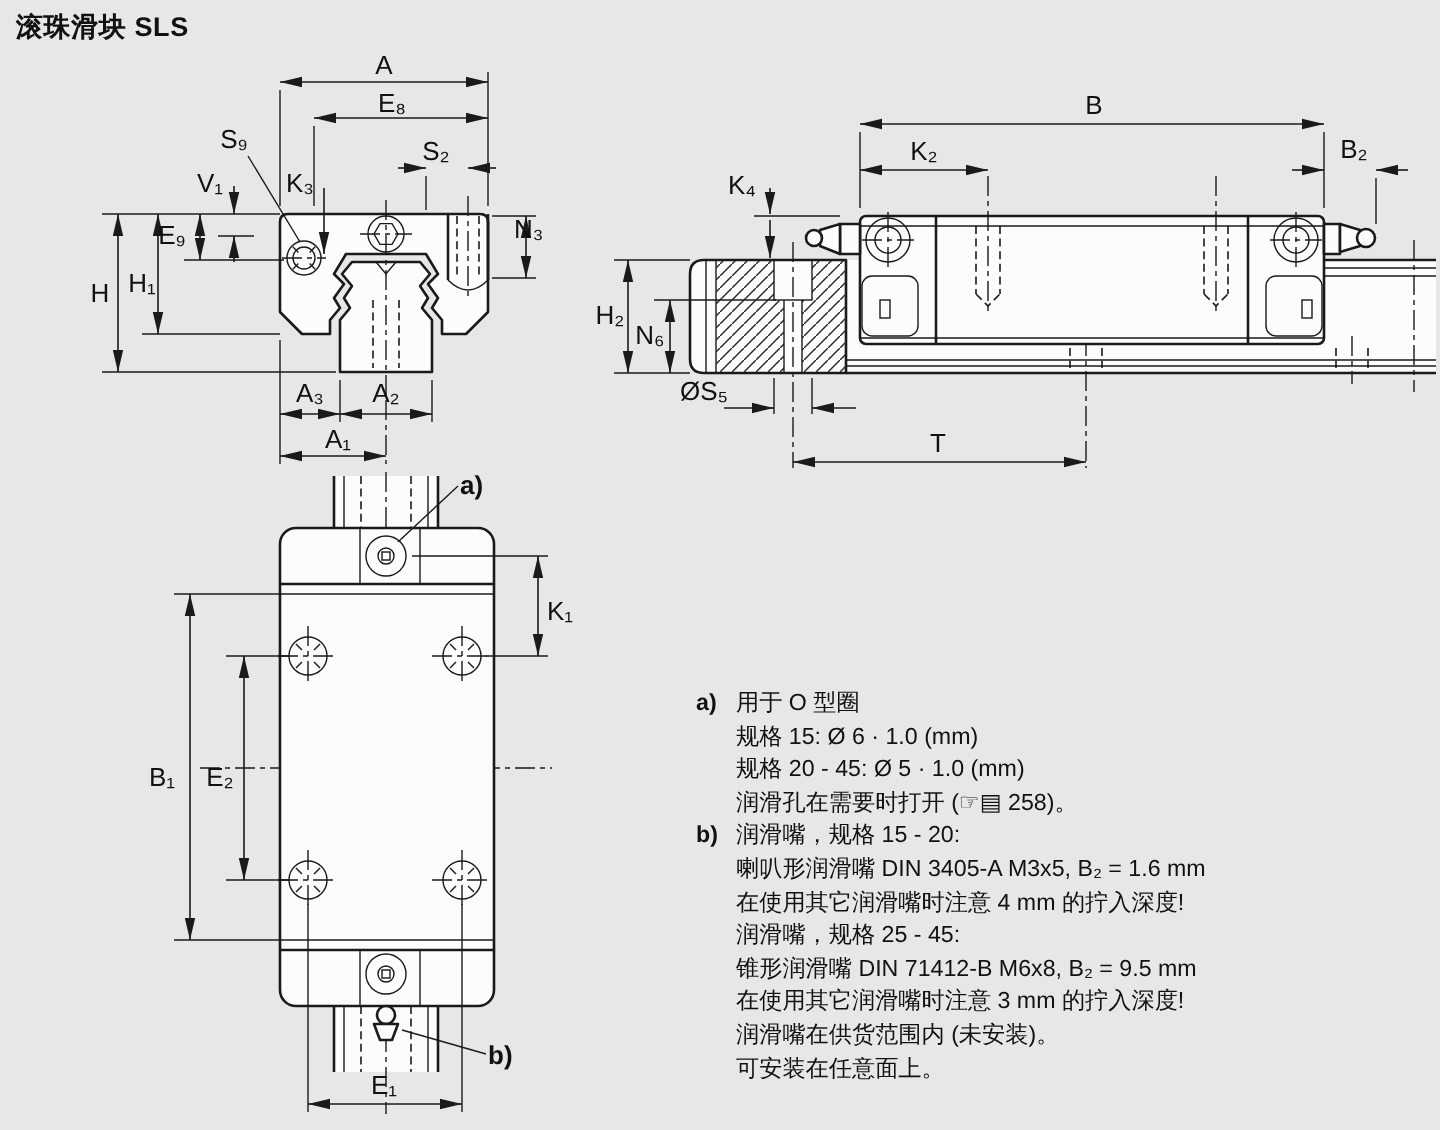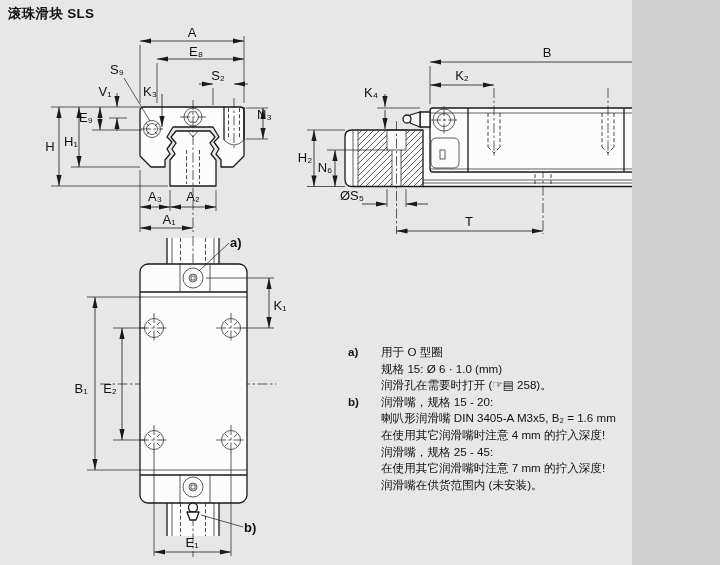--- a/index.html
+++ b/index.html
@@ -1,31 +1,31 @@
 <!DOCTYPE html>
 <html><head>
 <meta charset="utf-8">
 <style>
   html,body{margin:0;padding:0;}
   body{font-family:"Liberation Sans","DejaVu Sans",sans-serif;background:#cfcfcf;}
-  #canvas{position:relative;width:632px;height:565px;background:#e7e7e7;overflow:hidden;}
+  #canvas{position:relative;width:720px;height:565px;background:#e7e7e7;overflow:hidden;}
   #page-title{position:absolute;left:8px;top:5px;font-size:13.5px;font-weight:bold;color:#111;letter-spacing:.3px;}
   svg{position:absolute;left:0;top:0;}
   svg text{font-family:"Liberation Sans","DejaVu Sans",sans-serif;font-size:13px;fill:#111;}
   .ol{stroke:#1a1a1a;stroke-width:1.3;fill:none;stroke-linejoin:round;}
   .olf{stroke:#1a1a1a;stroke-width:1.3;fill:#fcfcfc;stroke-linejoin:round;}
   .thin{stroke:#1a1a1a;stroke-width:.7;fill:none;}
   .dim{stroke:#1a1a1a;stroke-width:.8;fill:none;}
   .cl{stroke:#1a1a1a;stroke-width:.7;fill:none;stroke-dasharray:10 2.5 2.5 2.5;}
   .hid{stroke:#1a1a1a;stroke-width:.8;fill:none;stroke-dasharray:4 2.3;}
   .htc{fill:url(#hatch);stroke:none;}
   #notes{position:absolute;left:348px;top:344px;width:368px;font-size:11.6px;line-height:16.6px;color:#111;}
   .note-line{display:flex;}
   .note-marker{flex:0 0 20px;font-weight:bold;}
-  .note-text{flex:1;white-space:nowrap;margin-left:13px;}
+  .note-text{flex:1;white-space:nowrap;}
 </style>
 </head>
 <body>
 
 <div id="canvas">
   <div id="page-title">滚珠滑块 SLS</div>
 
   <svg width="720" height="565" viewBox="0 0 720 565">
     <defs>
       <marker id="ar" viewBox="-12 -4 13 8" refX="0" refY="0" markerWidth="13" markerHeight="8" orient="auto-start-reverse" markerUnits="userSpaceOnUse">
@@ -326,40 +326,52 @@
     <div class="note-line">
       <span class="note-marker">a)</span>
       <span class="note-text">用于 O 型圈</span>
     </div>
     <div class="note-line">
       <span class="note-marker"></span>
       <span class="note-text">规格 15: Ø 6 · 1.0 (mm)</span>
     </div>
     <div class="note-line">
       <span class="note-marker"></span>
+      <span class="note-text">规格 20 - 45: Ø 5 · 1.0 (mm)</span>
+    </div>
+    <div class="note-line">
+      <span class="note-marker"></span>
       <span class="note-text">润滑孔在需要时打开 (☞▤ 258)。</span>
     </div>
     <div class="note-line">
       <span class="note-marker">b)</span>
       <span class="note-text">润滑嘴，规格 15 - 20:</span>
     </div>
     <div class="note-line">
       <span class="note-marker"></span>
       <span class="note-text">喇叭形润滑嘴 DIN 3405-A M3x5, B₂ = 1.6 mm</span>
     </div>
     <div class="note-line">
       <span class="note-marker"></span>
       <span class="note-text">在使用其它润滑嘴时注意 4 mm 的拧入深度!</span>
     </div>
     <div class="note-line">
       <span class="note-marker"></span>
       <span class="note-text">润滑嘴，规格 25 - 45:</span>
     </div>
     <div class="note-line">
       <span class="note-marker"></span>
-      <span class="note-text">在使用其它润滑嘴时注意 7 mm 的拧入深度!</span>
+      <span class="note-text">锥形润滑嘴 DIN 71412-B M6x8, B₂ = 9.5 mm</span>
+    </div>
+    <div class="note-line">
+      <span class="note-marker"></span>
+      <span class="note-text">在使用其它润滑嘴时注意 3 mm 的拧入深度!</span>
     </div>
     <div class="note-line">
       <span class="note-marker"></span>
       <span class="note-text">润滑嘴在供货范围内 (未安装)。</span>
+    </div>
+    <div class="note-line">
+      <span class="note-marker"></span>
+      <span class="note-text">可安装在任意面上。</span>
     </div>
   </div>
 </div>
 
 </body></html>

